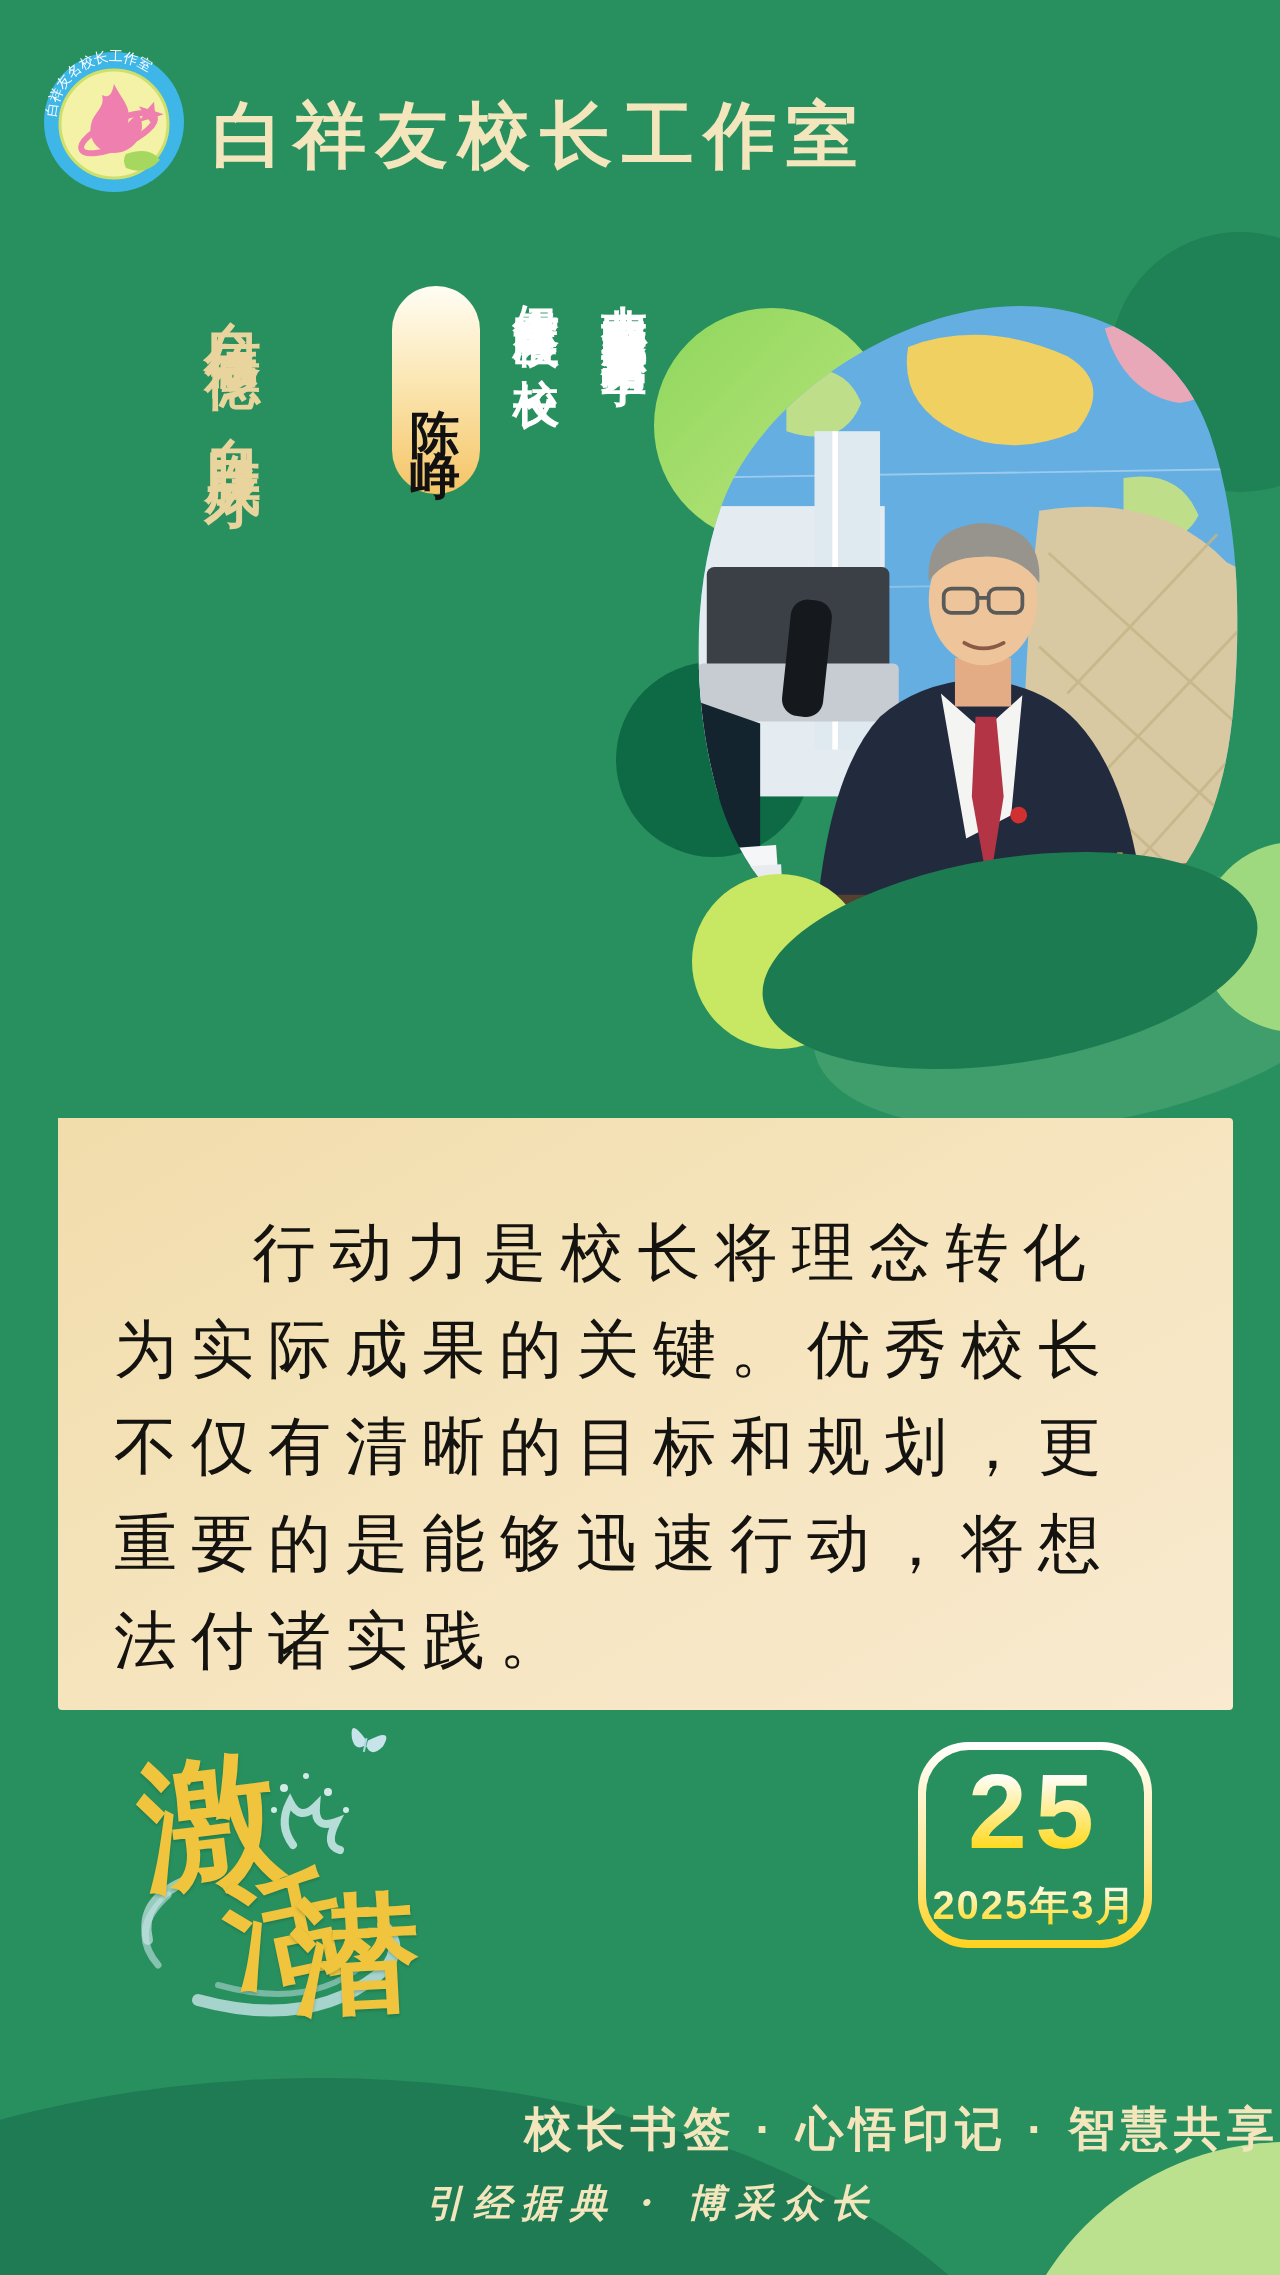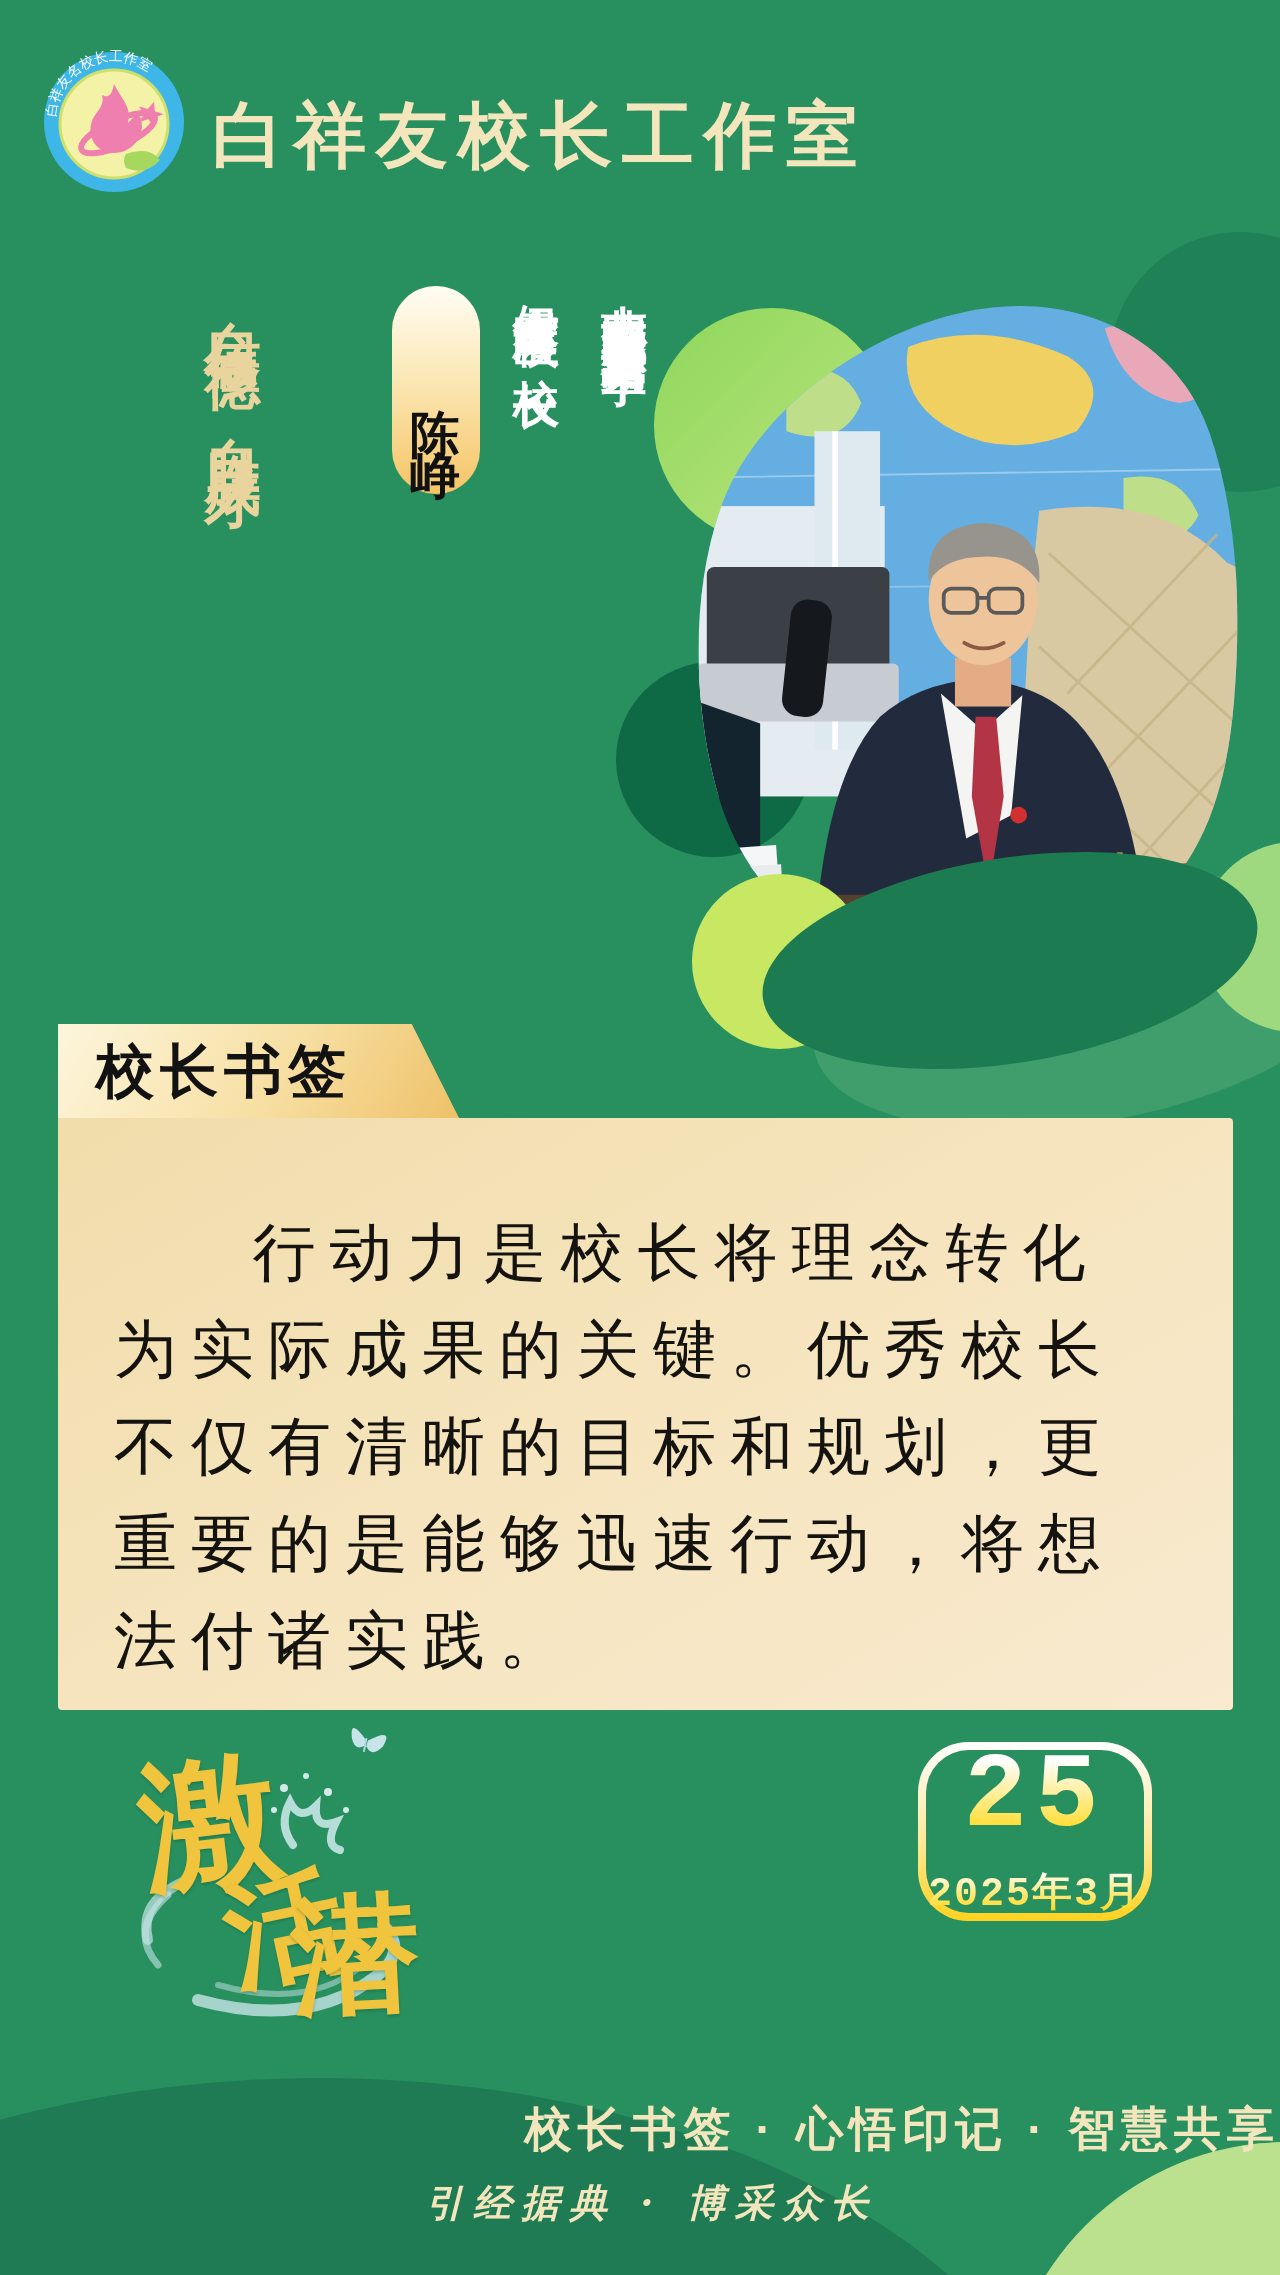--- a/index.html
+++ b/index.html
@@ -59,23 +59,23 @@
   
   .water-art{left:78px;top:1710px;width:360px;height:320px;}
   .wchar{position:absolute;color:#f0c43c;font-family:"DejaVu Serif",serif;
     font-weight:700;text-shadow:0 2px 3px rgba(0,60,40,.25);}
   .wchar.ji{left:62px;top:18px;font-size:142px;transform:rotate(-7deg);}
   .wchar.huo{left:148px;top:140px;font-size:118px;transform:rotate(-12deg);}
   .wchar.qian{left:214px;top:160px;font-size:128px;transform:rotate(-3deg);}
   .splash-svg{position:absolute;left:0;top:0;}
 
   
-  .date-card{left:918px;top:1742px;width:234px;height:179px;border-radius:50px;
+  .date-card{left:918px;top:1742px;width:234px;height:206px;border-radius:50px;
     background:linear-gradient(180deg,#ffffff 0%,#ffe89a 55%,#ffd21e 100%);
-    padding:8px;box-sizing:border-box;font-family:Liberation Mono, monospace;}
+    padding:8px;box-sizing:border-box;}
   .date-inner{width:100%;height:100%;border-radius:43px;background:#28905f;
     display:flex;flex-direction:column;align-items:center;justify-content:center;}
   .date-day{font-size:106px;font-weight:800;letter-spacing:8px;line-height:1;
     background:linear-gradient(180deg,#ffffff 15%,#ffd400 95%);
     -webkit-background-clip:text;background-clip:text;color:transparent;}
   .date-month{margin-top:14px;font-size:40px;font-weight:700;letter-spacing:2px;
     background:linear-gradient(180deg,#ffffff 10%,#ffd400 95%);
     -webkit-background-clip:text;background-clip:text;color:transparent;}
 
   
@@ -196,23 +196,20 @@
         <rect x="248" y="676" width="18" height="95" rx="8" fill="#7a3fa8" transform="rotate(14 257 723)"></rect>
         <rect x="330" y="668" width="16" height="90" rx="8" fill="#2a4fb0" transform="rotate(-12 338 713)"></rect>
         <path d="M270 730 Q300 705 330 732 Q332 765 300 772 Q268 766 270 730 Z" fill="#17181a"></path>
       </g>
     </svg>
 
     <div class="deco deco-crescent"></div>
     <div class="deco deco-swoosh"></div>
   </div>
 
-  <div class="abs banner">
-    <div class="banner-label">校长书签</div>
-  </div>
   <div class="abs quote-box">
     <div class="quote-lines">
         <div>行动力是校长将理念转化</div>
         <div>为实际成果的关键。优秀校长</div>
         <div>不仅有清晰的目标和规划，更</div>
         <div>重要的是能够迅速行动，将想</div>
         <div>法付诸实践。</div>
       </div>
   </div>
 

